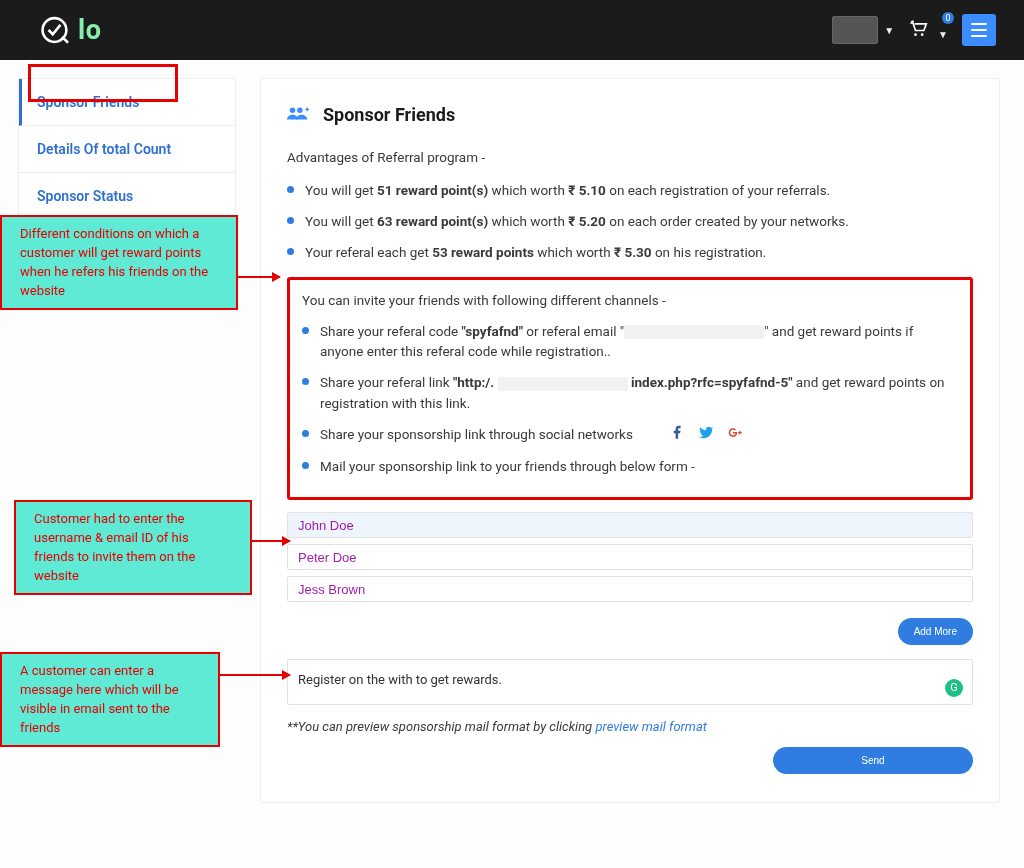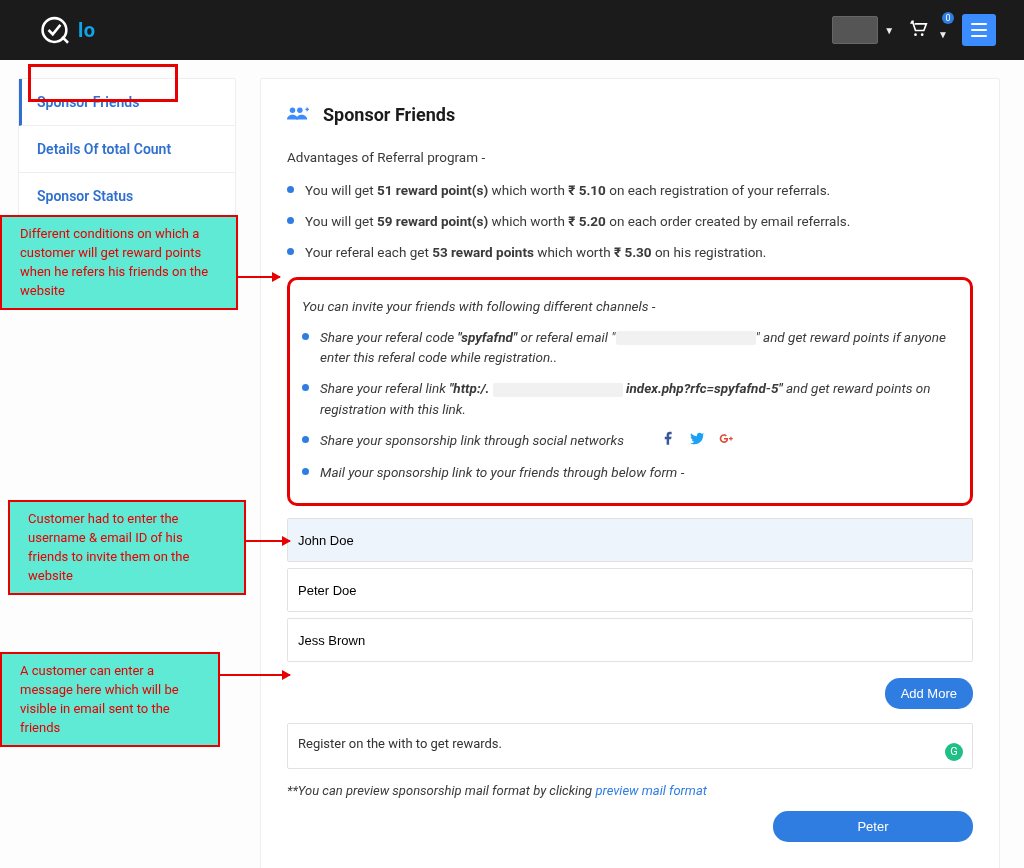--- a/index.html
+++ b/index.html
@@ -1,21 +1,21 @@
 <!DOCTYPE html>
 <html><head>
 <meta charset="utf-8">
 <style>
   * { box-sizing: border-box; margin: 0; padding: 0; }
   body { font-family: "Segoe UI", Roboto, Arial, sans-serif; background:#fdfdfd; color:#222; width:1024px; }
   
   .topbar { background:#1b1b1b; height:60px; display:flex; align-items:center; padding:0 28px 0 40px; }
   .logo { display:flex; align-items:center; gap:4px; }
   .logo svg { height:34px; }
-  .logo-text { color:#0ea5e9; font-weight:700; font-size:20px; letter-spacing:0.5px; }
+  .logo-text { color:#86efac; font-weight:700; font-size:27px; letter-spacing:0.5px; }
   .topbar-spacer { flex:1; }
   .topbar-right { display:flex; align-items:center; gap:14px; }
   .lang-selector { width:46px; height:28px; background:#555; border:1px solid #666; display:flex; align-items:center; justify-content:flex-end; padding-right:4px; border-radius:2px;}
   .caret { color:#eee; font-size:10px; padding-left:6px;}
   .lang-wrap{display:flex;align-items:center;}
   .cart-wrap { position:relative; }
   .cart-badge { position:absolute; top:-6px; right:-6px; background:#2f7de1; color:#fff; font-size:9px; line-height:12px; min-width:12px; text-align:center; border-radius:6px; padding:0 2px;}
   .hamburger { width:34px; height:32px; background:#3b8cff; border-radius:3px; display:flex; flex-direction:column; justify-content:center; align-items:center; gap:4px; }
   .hamburger span { display:block; width:16px; height:2px; background:#fff; border-radius:1px;}
   
@@ -24,31 +24,31 @@
   .sidebar-item { padding:15px 18px; border-bottom:1px solid #eee; font-size:14px; font-weight:600; color:#2f6fcf; cursor:pointer;}
   .sidebar-item.active { border-left:3px solid #2f6fcf; padding-left:15px;}
   .sidebar-item:last-child{border-bottom:none;}
   .main { flex:1; background:#fff; border:1px solid #eee; border-radius:2px; padding:22px 26px 28px 26px; font-size:13.5px; color:#3a3a3a; line-height:1.55;}
   .main h1 { font-size:18px; font-weight:700; color:#1b1b1b; display:flex; align-items:center; gap:14px; margin-bottom:18px;}
   .main h1 .hicon { color:#3b8cff; font-size:16px;}
   .adv-title{margin-bottom:12px;}
   ul.bullets{list-style:none; padding:0; margin:0 0 14px 0;}
   ul.bullets li{position:relative; padding-left:18px; margin-bottom:10px;}
   ul.bullets li::before{content:""; position:absolute; left:0; top:6px; width:7px; height:7px; border-radius:50%; background:#2f7de1;}
-  .channels-box{border:3px solid #e60000; padding:16px 12px 6px 12px; border-radius:10px; margin-bottom:12px;font-style:italic;}
+  .channels-box{border:3px solid #e60000; padding:10px 12px 6px 12px; border-radius:3px; margin-bottom:12px;}
   .channels-title{margin-bottom:10px;}
   .mask{display:inline-block; background:#f1f1f1; border-radius:2px; height:14px; vertical-align:middle;}
   .socials{display:inline-flex; gap:14px; margin-left:34px; vertical-align:middle;}
   .socials svg{width:15px; height:15px;}
   .form-row{display:flex; gap:28px; margin-top:4px;}
   .form-col{flex:1;}
   .form-label{font-size:13px; margin-bottom:6px; display:block;}
-  input.text{width:100%; height:44px; border:1px solid #e2e2e2; border-radius:2px; padding:0 10px; font-size:13px; color:#000000; margin-bottom:6px; background:#fff;}
+  input.text{width:100%; height:26px; border:1px solid #e2e2e2; border-radius:2px; padding:0 10px; font-size:13px; color:#a21caf; margin-bottom:6px; background:#fff;}
   input.text.hl{background:#eef4fc;}
-  .btn{background:#2f7de1; color:#fff; border:none; border-radius:15px; font-size:13px; padding:8px 16px; cursor:pointer;}
+  .btn{background:#2f7de1; color:#fff; border:none; border-radius:15px; font-size:10px; padding:8px 16px; cursor:pointer;}
   .btn-row-right{display:flex; justify-content:flex-end; margin:10px 0 14px 0;}
   .msg-label{font-size:13px; margin-bottom:6px; display:block;}
   .msg-area{width:100%; min-height:46px; border:1px solid #e2e2e2; border-radius:2px; padding:10px 36px 10px 10px; font-size:13px; color:#333; position:relative;}
   .msg-wrap{position:relative;}
   .msg-badge{position:absolute; right:10px; bottom:8px; width:18px; height:18px; background:#1fbf86; border-radius:50%; display:flex; align-items:center; justify-content:center; color:#fff; font-size:11px;}
   .preview-note{font-style:italic; font-size:13px; margin-top:12px;}
   .preview-note a{color:#2f7de1; text-decoration:none;}
   .send-row{display:flex; justify-content:flex-end; margin-top:10px;}
   .btn-send{width:200px; text-align:center;}
   
@@ -112,21 +112,21 @@
             <path d="M10 14c0-3 3-5 6-5s6 2 6 5"></path>
             <path d="M20 3h4M22 1v4" stroke="#3b8cff" stroke-width="1.5"></path>
           </svg>
       </span>
       <span>Sponsor Friends</span>
     </h1>
 
     <div class="adv-title">Advantages of Referral program -</div>
     <ul class="bullets">
       <li><span>You will get </span><b>51 reward point(s)</b><span> which worth </span><b>₹ 5.10</b><span> on each registration of your referrals.</span></li>
-      <li><span>You will get </span><b>59 reward point(s)</b><span> which worth </span><b>₹ 5.20</b><span> on each order created by email referrals.</span></li>
+      <li><span>You will get </span><b>63 reward point(s)</b><span> which worth </span><b>₹ 5.20</b><span> on each order created by your networks.</span></li>
       <li><span>Your referal each get </span><b>53 reward points</b><span> which worth </span><b>₹ 5.30</b><span> on his registration.</span></li>
     </ul>
 
     <div class="channels-box">
       <div class="channels-title">You can invite your friends with following different channels -</div>
       <ul class="bullets">
         <li>
           <span>Share your referal code </span><b>"spyfafnd"</b><span> or referal email "</span><span class="mask" style="width:140px;"></span><span>" and get reward points if anyone enter this referal code while registration..</span>
         </li>
         <li>
@@ -165,25 +165,25 @@
     <div class="msg-wrap">
       <div class="msg-area" contenteditable="true" style="">Register on the with to get rewards.</div>
       <div class="msg-badge">G</div>
     </div>
 
     <div class="preview-note">
       <span>**You can preview sponsorship mail format by clicking </span><a href="#">preview mail format</a>
     </div>
 
     <div class="send-row">
-      <button class="btn btn-send">Peter</button>
+      <button class="btn btn-send">Send</button>
     </div>
   </div>
 
   <div class="callout" style="left:0px; top:155px; width:238px;">Different conditions on which a customer will get reward points when he refers his friends on the website</div>
   <div class="arrow" style="left:238px; top:216px; width:42px;"></div>
 
-  <div class="callout" style="left:8px; top:440px; width:238px;">Customer had to enter the username &amp; email ID of his friends to invite them on the website</div>
+  <div class="callout" style="left:14px; top:440px; width:238px;">Customer had to enter the username &amp; email ID of his friends to invite them on the website</div>
   <div class="arrow" style="left:238px; top:480px; width:52px;"></div>
 
   <div class="callout" style="left:0px; top:592px; width:220px;">A customer can enter a message here which will be visible in email sent to the friends</div>
   <div class="arrow" style="left:220px; top:614px; width:70px;"></div>
 </div>
 
 </body></html>

